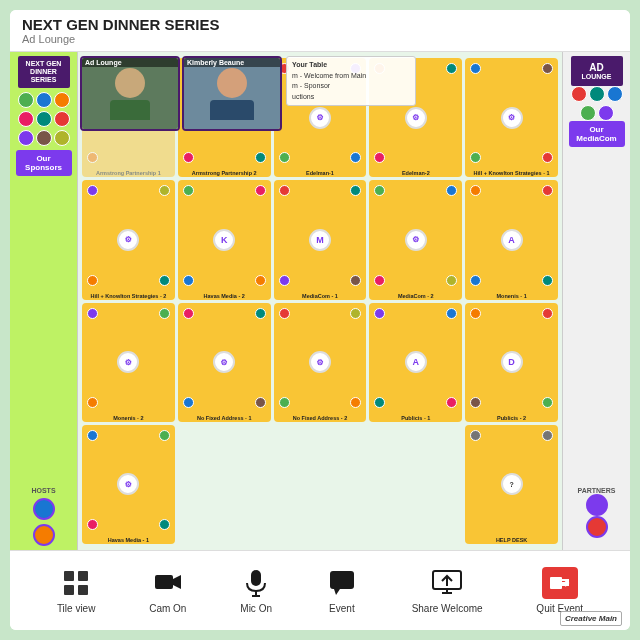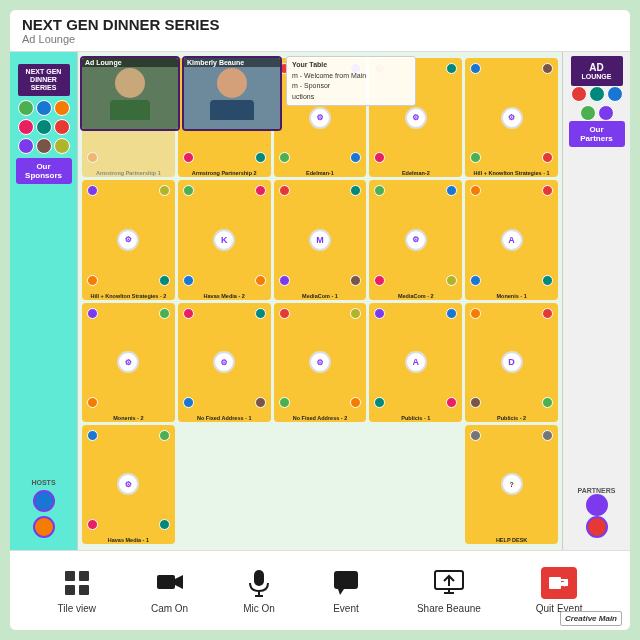--- a/index.html
+++ b/index.html
@@ -56,26 +56,26 @@
       overflow: hidden;
     }
 
     
     .left-sidebar {
       position: absolute;
       left: 0;
       top: 0;
       width: 68px;
       height: 100%;
-      background: #5eead4;
+      background: #bef264;
       border-right: 1px solid #ccc;
       display: flex;
       flex-direction: column;
       align-items: center;
-      padding: 12px 2px;
+      padding: 4px 2px;
       gap: 4px;
     }
 
     .sidebar-logo {
       background: #4a1a6b;
       color: #fff;
       font-size: 7px;
       font-weight: bold;
       width: 52px;
       height: 32px;
@@ -446,21 +446,21 @@
               <div class="mini-avatar av-red"></div>
               <div class="mini-avatar av-teal"></div>
               <div class="mini-avatar av-blue"></div>
             </div>
           <div class="avatar-row">
               <div class="mini-avatar av-green"></div>
               <div class="mini-avatar av-purple"></div>
             </div>
         </div>
         <div class="partners-btn">
-          <span>Our Partners</span>
+          <span>Our MediaCom</span>
         </div>
         <div style="flex:1;"></div>
         <div class="hosts-label">PARTNERS</div>
         <div class="host-avatar av-purple"></div>
         <div class="host-avatar av-red"></div>
         <div style="height:8px;"></div>
       </div>
 
       <div class="video-overlay">
         <div class="video-box">
@@ -713,21 +713,21 @@
       <div class="toolbar-item">
         <div class="toolbar-icon">
           <svg width="30" height="28" viewBox="0 0 30 28">
             <rect x="1" y="2" width="28" height="18" rx="2" fill="none" stroke="#1a1a1a" stroke-width="2"></rect>
             <line x1="10" y1="24" x2="20" y2="24" stroke="#1a1a1a" stroke-width="2"></line>
             <line x1="15" y1="20" x2="15" y2="24" stroke="#1a1a1a" stroke-width="2"></line>
             <polyline points="10,12 15,7 20,12" stroke="#1a1a1a" stroke-width="2" fill="none"></polyline>
             <line x1="15" y1="7" x2="15" y2="17" stroke="#1a1a1a" stroke-width="2"></line>
           </svg>
         </div>
-        <span class="toolbar-label">Share Beaune</span>
+        <span class="toolbar-label">Share Welcome</span>
       </div>
 
 
       <div class="quit-btn">
         <div class="quit-icon-box">
           <svg width="24" height="24" viewBox="0 0 24 24">
             <rect x="2" y="6" width="12" height="12" rx="1" fill="#fff"></rect>
             <polyline points="14,9 20,9 20,14 14,14" stroke="#fff" stroke-width="2" fill="none"></polyline>
             <line x1="9" y1="12" x2="20" y2="12" stroke="#fff" stroke-width="2"></line>
             <polyline points="17,9 20,12 17,15" stroke="#fff" stroke-width="2" fill="none"></polyline>

